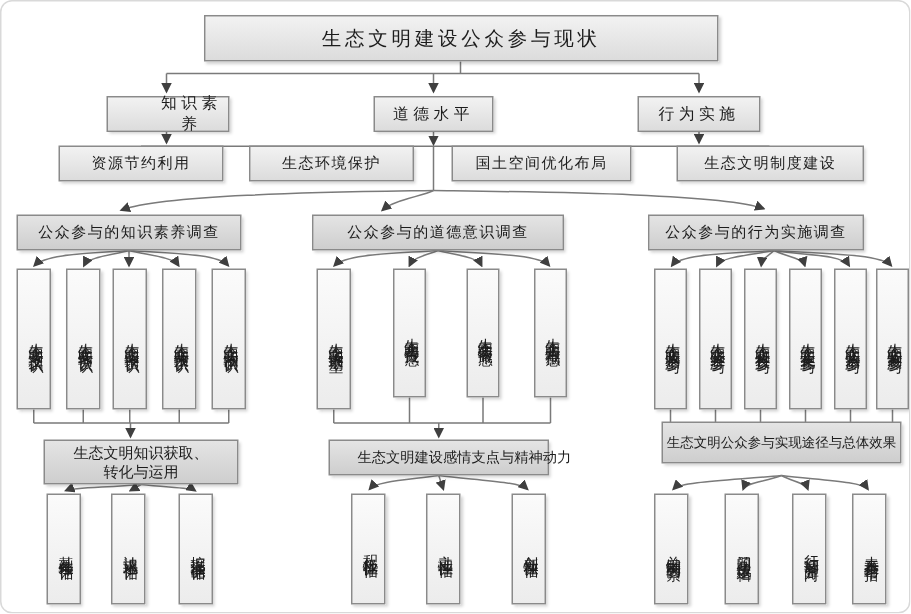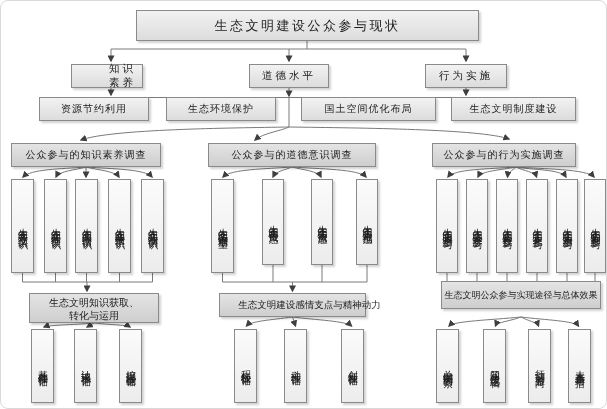--- a/index.html
+++ b/index.html
@@ -89,27 +89,27 @@
       <path d="M291.5,316 C315,319 345,320 350.5,325" marker-end="url(#ar)"></path>
       <path d="M520,316 C490,319 453,320 448,325" marker-end="url(#ar)"></path>
       <path d="M520,316 C510,320 496,321 494.5,325" marker-end="url(#ar)"></path>
       <path d="M520,316 C527,320 536,321 537.5,325" marker-end="url(#ar)"></path>
       <path d="M520,316 C545,319 574,320 577.5,325" marker-end="url(#ar)"></path>
     </g>
   </svg>
 
   <div class="node grad1 top-box" style="left:135px;top:9px;width:343px;height:31px;">生态文明建设公众参与现状</div>
 
-  <div class="node grad1 l2" style="left:70px;top:63px;width:72px;height:24px;padding-left:31px;">知识素养</div>
+  <div class="node grad1 l2" style="left:70px;top:63px;width:82px;height:24px;padding-left:31px;">知识素养</div>
   <div class="node grad1 l2" style="left:424px;top:63px;width:82px;height:24px;">行为实施</div>
   <div class="node grad1 l2" style="left:248px;top:63px;width:80px;height:24px;">道德水平</div>
 
   <div class="node grad1 l3" style="left:38px;top:96px;width:110px;height:24px;">资源节约利用</div>
   <div class="node grad1 l3" style="left:165px;top:96px;width:110px;height:24px;">生态环境保护</div>
-  <div class="node grad1 l3" style="left:300px;top:96px;width:135px;height:24px;">国土空间优化布局</div>
+  <div class="node grad1 l3" style="left:300px;top:96px;width:120px;height:24px;">国土空间优化布局</div>
   <div class="node grad1 l3" style="left:450px;top:96px;width:125px;height:24px;">生态文明制度建设</div>
 
   <div class="node hdr survey" style="left:10px;top:142px;width:150px;height:24px;">公众参与的知识素养调查</div>
   <div class="node hdr survey" style="left:207px;top:142px;width:168px;height:24px;">公众参与的道德意识调查</div>
   <div class="node hdr survey" style="left:431px;top:142px;width:144px;height:24px;">公众参与的行为实施调查</div>
 
   <div class="node vbox" style="left:10px;top:178px;width:23px;height:94px;">生态文明意义认识</div>
   <div class="node vbox" style="left:43px;top:178px;width:23px;height:94px;">生态文明任务认识</div>
   <div class="node vbox" style="left:74px;top:178px;width:23px;height:94px;">生态文明舆论认识</div>
   <div class="node vbox" style="left:107px;top:178px;width:23px;height:94px;">生态文明技术认识</div>

